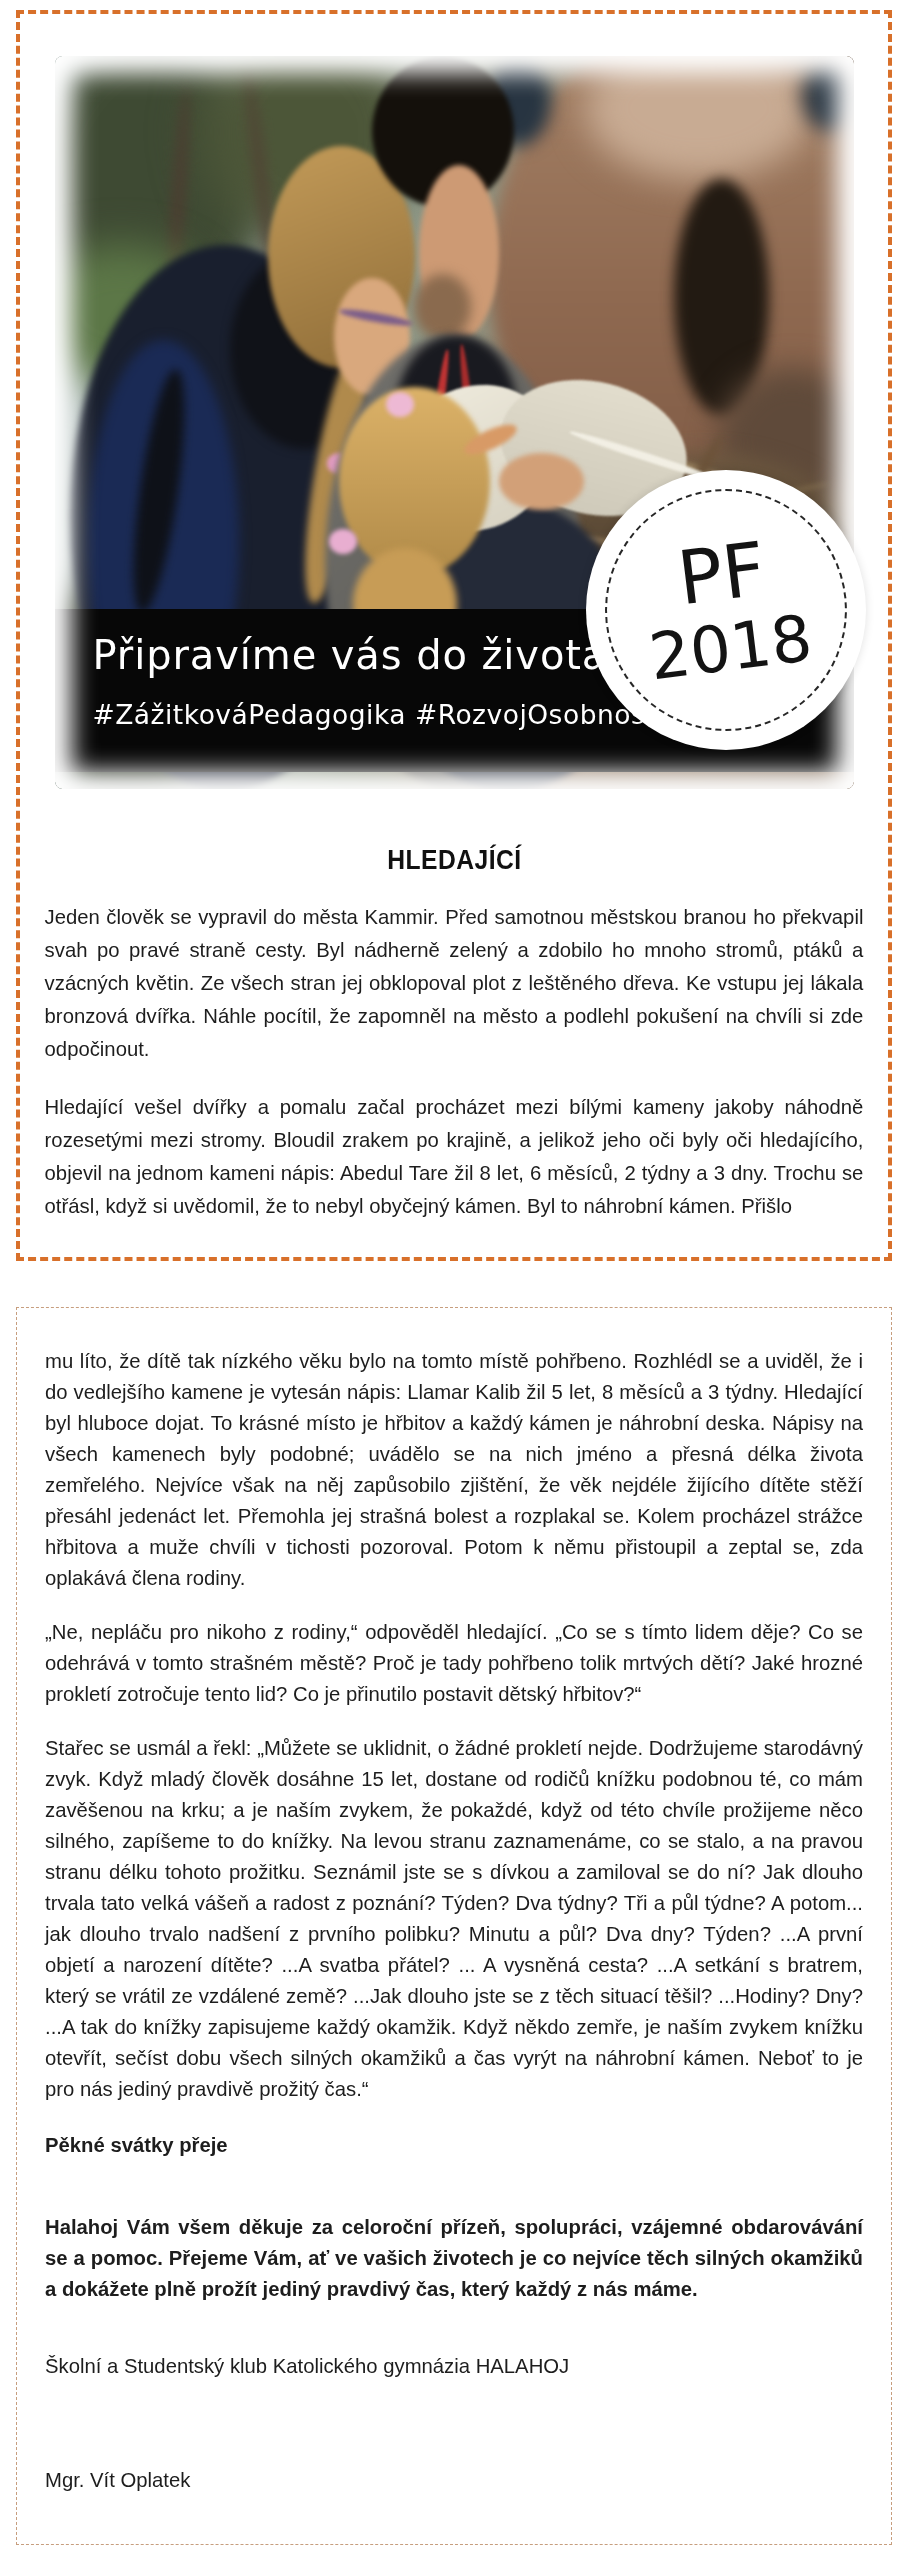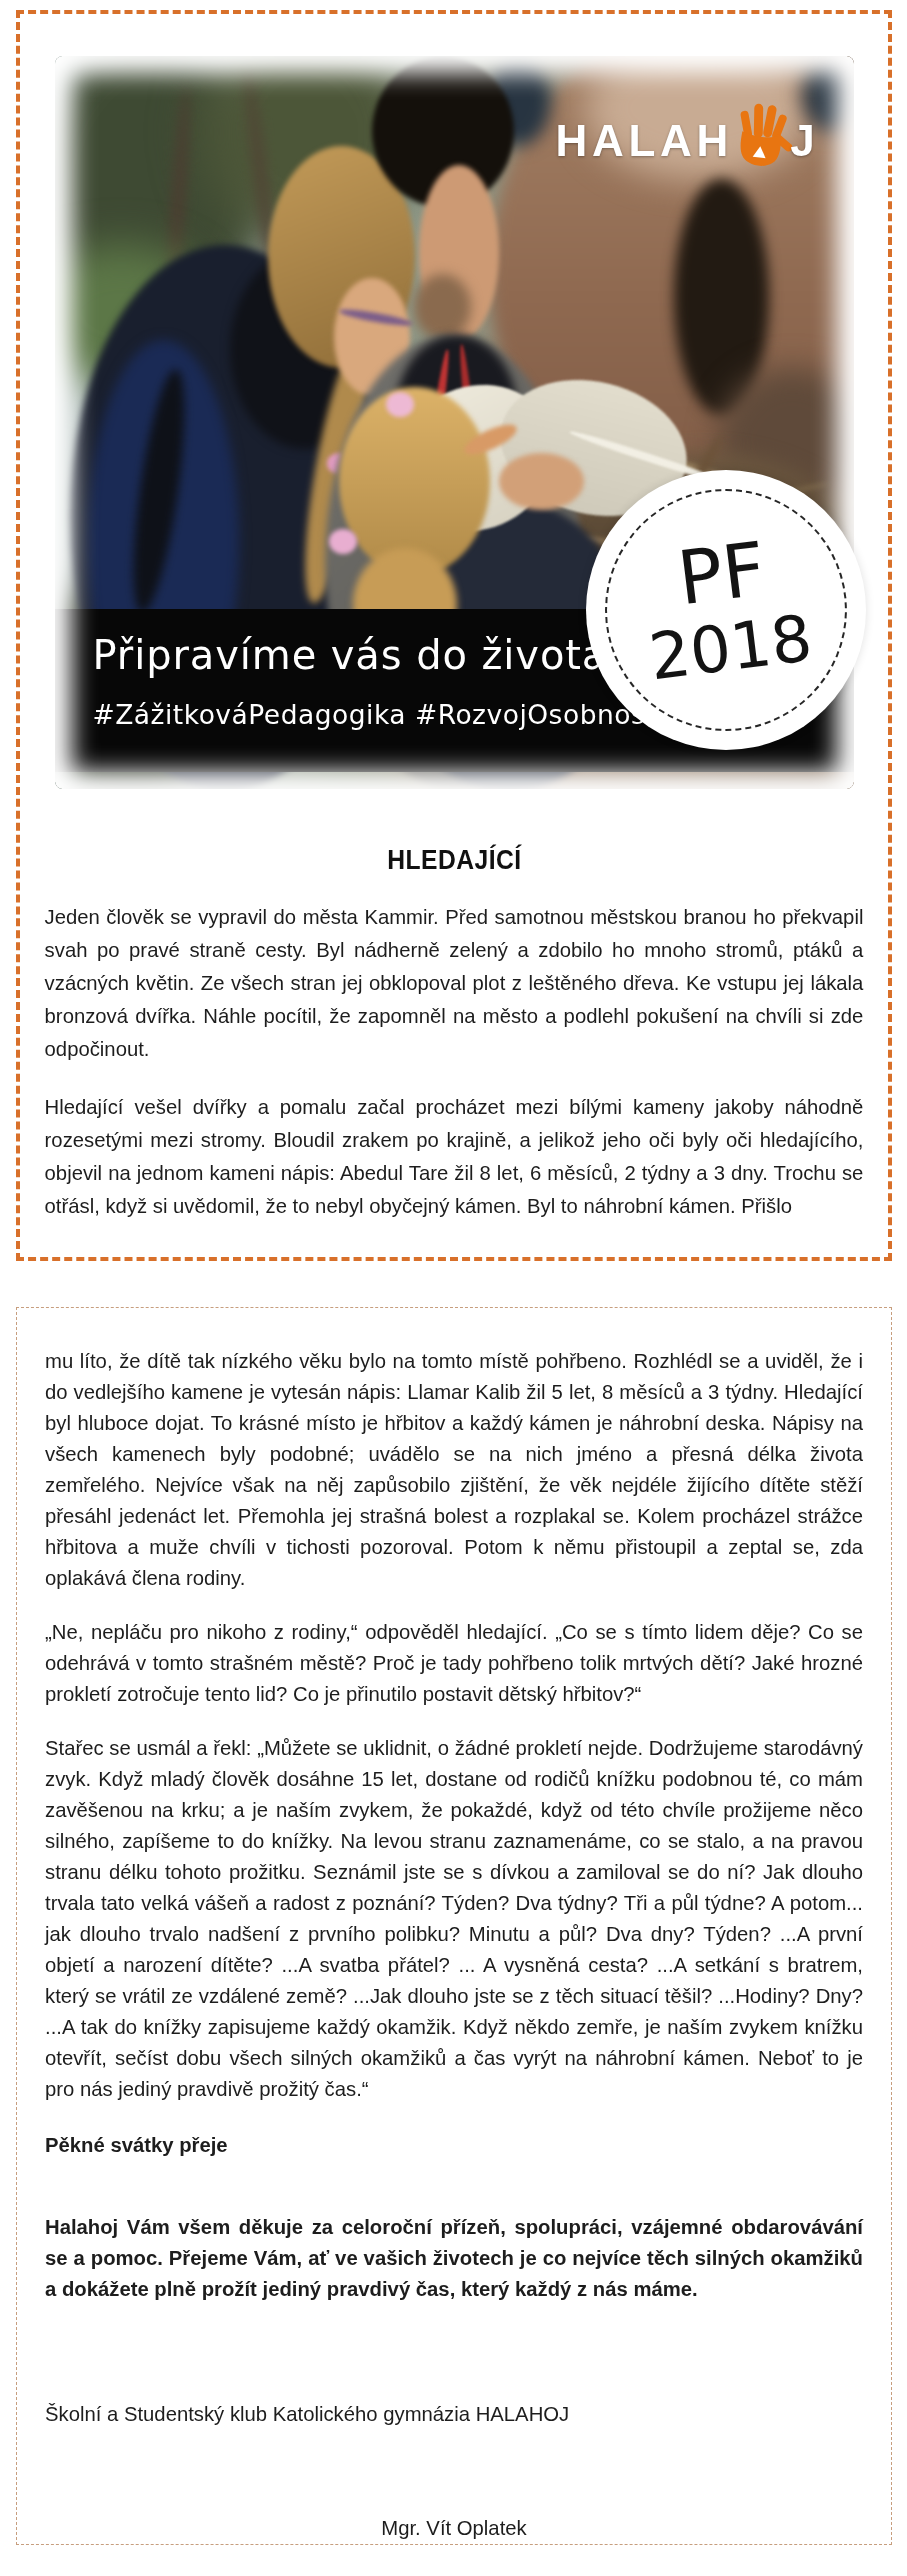--- a/index.html
+++ b/index.html
@@ -7,22 +7,22 @@
   .sheet{padding:10.4px 0 0 16px;}
   .box{box-sizing:border-box;width:876px;background:#fff;overflow:hidden;position:relative;}
   .box1{height:1251px;border:4.7px dashed #d8702a;padding:0 24.6px;}
   .box2{height:1238px;border:1.9px dashed #c79e7e;margin-top:46px;padding:15px 28px 0;}
   .box p{font-size:20.3px;line-height:33px;text-align:justify;margin:24.6px 0 0;}
   .box2 p{line-height:31px;margin:23px 0 0;}
   h1{font-size:27.4px;font-weight:bold;text-align:center;letter-spacing:0.5px;margin:55px 0 0;transform:scaleX(.9);color:#111;}
   p.bold{font-weight:bold;}
   p.thanks{margin-top:51px;}
   p.greeting{text-align:left;margin-top:24.6px;}
-  p.club{text-align:left;margin-top:94px;}
-  p.signature{text-align:center;margin-top:83px;}
+  p.club{text-align:left;margin-top:46px;}
+  p.signature{text-align:left;margin-top:83px;}
 
   
   .photo-wrap{position:relative;width:799px;margin:42px auto 0;}
   .photo{position:relative;width:799px;height:733px;overflow:hidden;border-radius:7.6px;
          background:linear-gradient(100deg,#b9c6c6 0%,#a7b4ad 25%,#8e9684 45%,#97826d 65%,#8d7661 82%,#7c6753 100%);}
   .photo .b{position:absolute;border-radius:50%;}
   
   .sky{left:38px;top:9.5px;width:246px;height:227px;background:#ccd6d4;filter:blur(24.6px);}
   .tc1{left:-28px;top:-28px;width:246px;height:312px;background:#3e4a33;filter:blur(21px);}
   .tc2{left:142px;top:-38px;width:218px;height:227px;background:#4c5638;filter:blur(23px);}
@@ -140,35 +140,20 @@
         <div class="b dcurl"></div>
         <div class="b darm"></div>
         <div class="b dbow1"></div>
         <div class="b dbow2"></div>
 
         <div class="band">
           <div class="slogan">Připravíme vás do života.</div>
           <div class="hashtags">#ZážitkováPedagogika #RozvojOsobnosti</div>
         </div>
 
-        <div class="logo">
-          <span>HALAH</span>
-          <svg class="hand" viewBox="0 0 74 84" aria-hidden="true">
-            <g fill="#e87511" transform="rotate(6 37 42)">
-              <rect x="12" y="14" width="10" height="34" rx="5" transform="rotate(-16 17 31)"></rect>
-              <rect x="26" y="4" width="11" height="42" rx="5.5" transform="rotate(-5 31 25)"></rect>
-              <rect x="40" y="4" width="11" height="40" rx="5.5" transform="rotate(5 45 24)"></rect>
-              <rect x="53" y="14" width="10" height="32" rx="5" transform="rotate(15 58 30)"></rect>
-              <rect x="52" y="44" width="26" height="10" rx="5" transform="rotate(35 65 49)"></rect>
-              <path d="M13 40 C 11 62 14 72 24 77 C 34 82 46 81 54 75 C 62 69 63 56 61 40 C 45 46 29 46 13 40 Z"></path>
-            </g>
-            <path d="M29 70 L37 56 L45 70 Z" fill="#ffffff" transform="rotate(6 37 42)"></path>
-          </svg>
-          <span>J</span>
-        </div>
 
         <div class="feather"></div>
       </div>
 
       <div class="badge">
         <div class="badge-ring"></div>
         <div class="badge-text">
           <div class="badge-pf">PF</div>
           <div class="badge-year">2018</div>
         </div>

